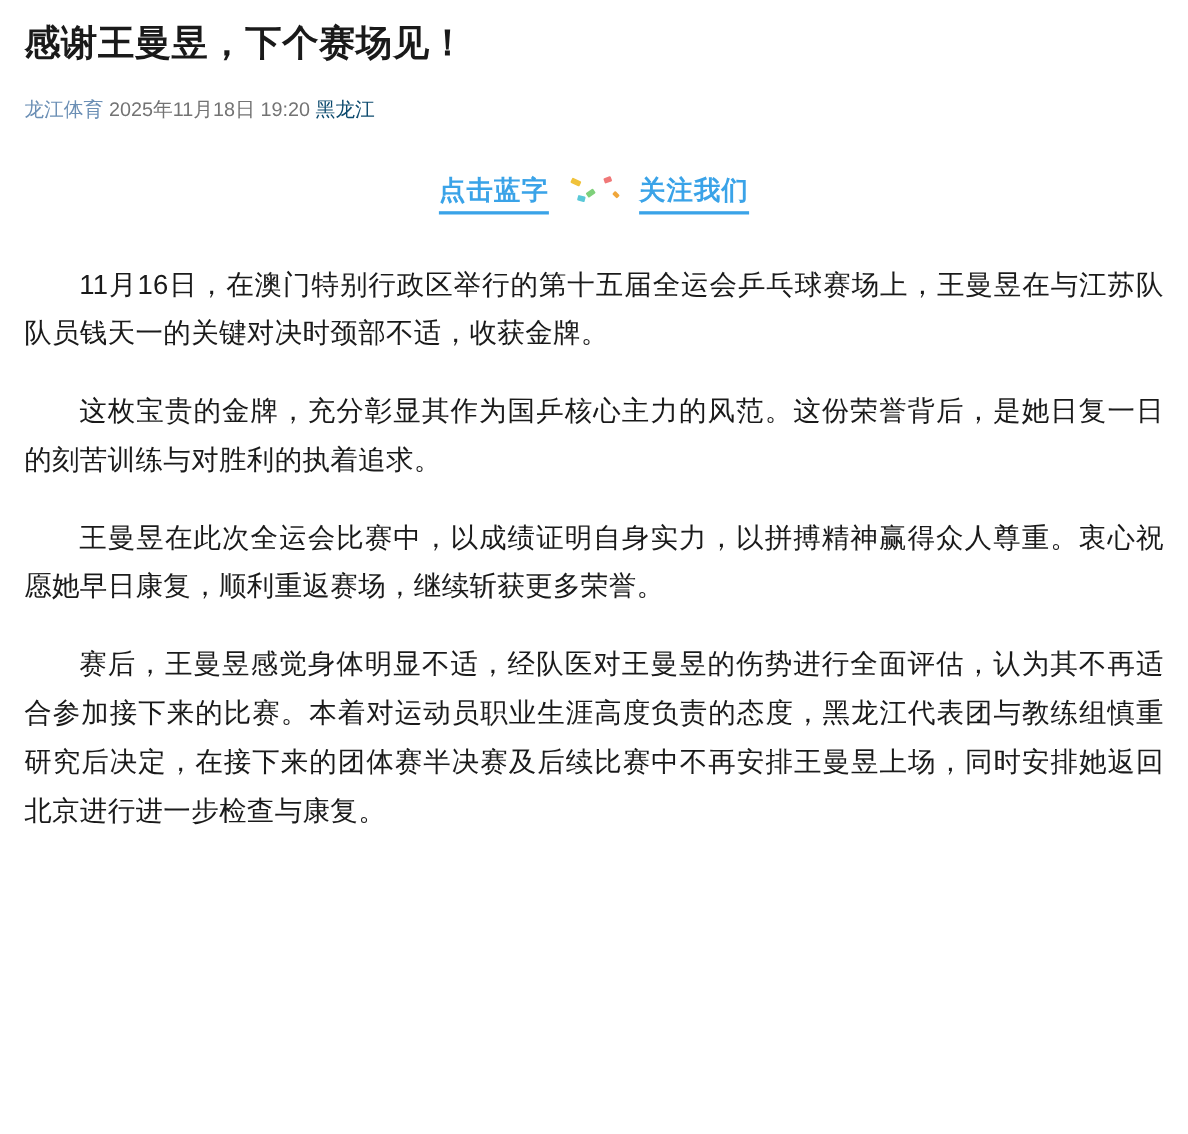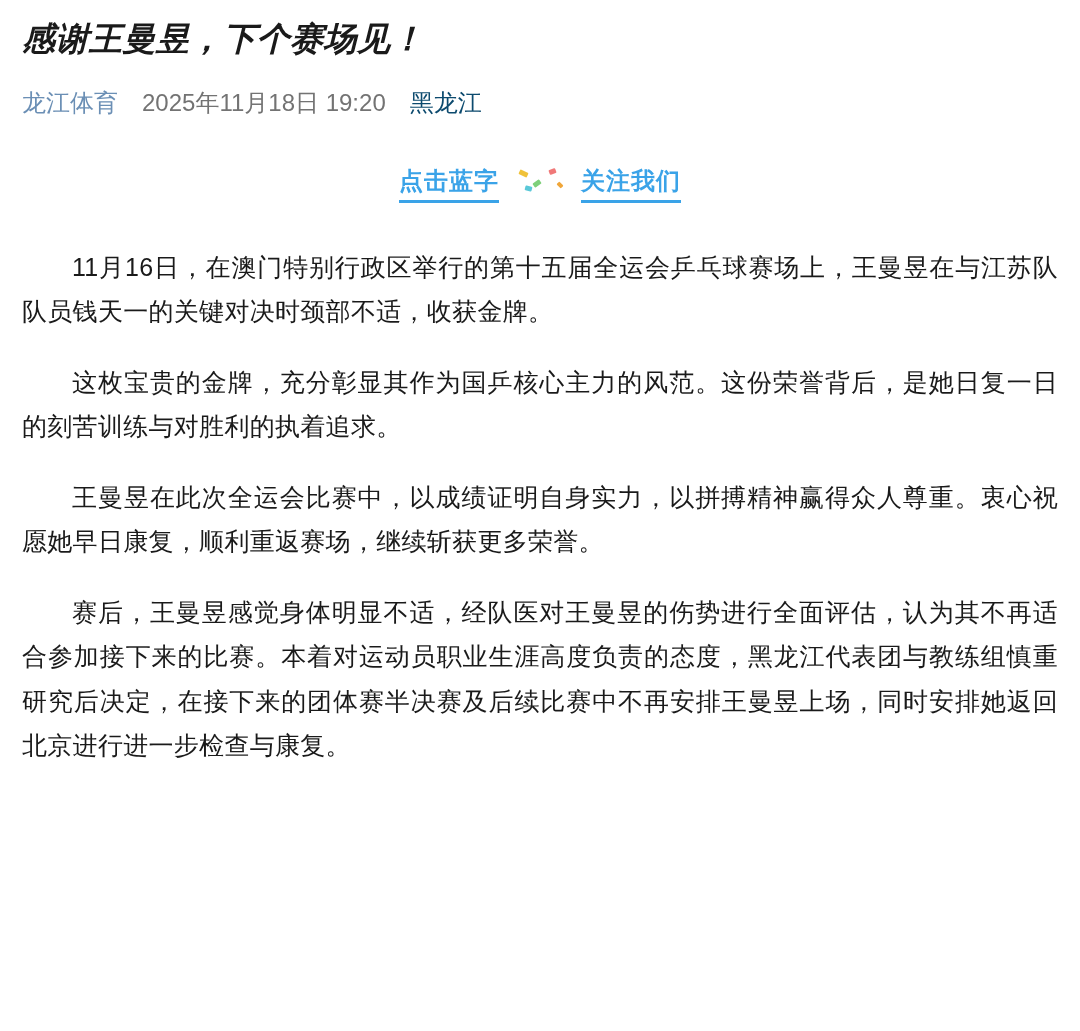--- a/index.html
+++ b/index.html
@@ -19,29 +19,28 @@
     box-sizing: border-box;
     width: 1080px;
   }
   .title {
     font-size: 33px;
     font-weight: bold;
     line-height: 1.3;
     letter-spacing: 0.5px;
     color: #1a1a1a;
     margin: 0 0 26px 0;
-    font-style: italic;
   }
   .meta {
-    font-size: 24px;
+    font-size: 18px;
     color: #9a9a9a;
     margin-bottom: 46px;
     display: flex;
     align-items: baseline;
-    gap: 24px;
+    gap: 5px;
   }
   .meta .source {
     color: #6b8fb5;
   }
   .meta .datetime {
     color: #737373;
   }
   .meta .location {
     color: #0c4a6e;
   }

